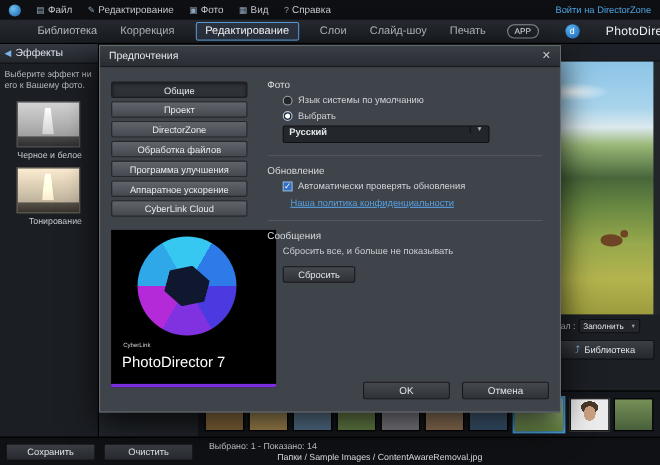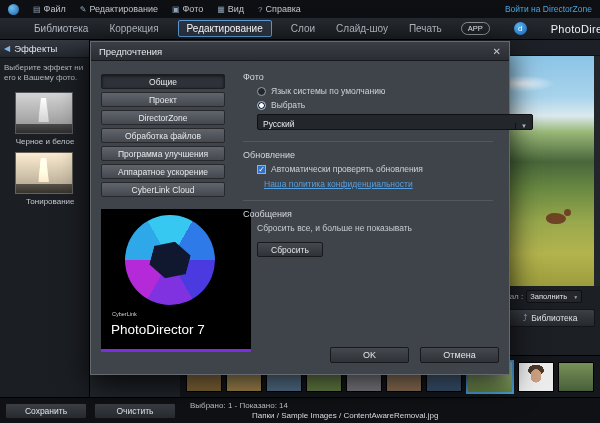--- a/index.html
+++ b/index.html
@@ -125,22 +125,22 @@
                clip-path:polygon(50% 0,100% 25%,100% 75%,50% 100%,0 75%,0 25%); }
   .logo-cyber { position:absolute; left:11px; bottom:32px; font-size:5.5px; color:#cfd3d8; }
   .logo-name { position:absolute; left:10px; bottom:12px; font-size:13.5px; color:#ffffff; }
   .dlg-content { position:absolute; left:152px; top:8px; width:250px; font-size:8.5px; }
   .sec-title { font-size:9px; color:#d5d9dd; margin:3px 0 4px; }
   .section { border-top:1px solid #54585e; margin-top:11px; padding-top:5px; }
   .radio-row { display:flex; align-items:center; gap:5px; margin:4px 0 4px 14px; color:#cfd3d8; }
   .radio { width:9px; height:9px; border-radius:50%; border:1px solid #9aa0a8; background:#23262b; flex:0 0 auto; }
   .radio.sel { border-color:#a8c6e8;
                background:radial-gradient(circle at 50% 50%, #ffffff 0 2px, #23262b 2.6px); }
-  .select { margin:4px 0 6px 14px; width:276px; height:16px; background:#23262b; border:1px solid #0f1114;
-            border-radius:2px; display:flex; align-items:flex-end; padding:0 5px; color:#e5e8eb; }
+  .select { margin:4px 0 6px 14px; width:188px; height:16px; background:#23262b; border:1px solid #0f1114;
+            border-radius:2px; display:flex; align-items:flex-start; padding:0 5px; color:#e5e8eb;font-weight:bold; }
   .select .arr { margin-left:auto; border-left:1px solid #0f1114; padding-left:5px; font-size:6px; color:#aab2ba; }
   .check-row { display:flex; align-items:center; gap:5px; margin:3px 0 3px 14px; color:#cfd3d8; }
   .checkbox { width:9px; height:9px; background:#2f6fc4; border:1px solid #9ab0c4; color:#fff; font-size:8px;
               line-height:8px; text-align:center; flex:0 0 auto; }
   .dlg-link { margin:2px 0 0 21px; color:#56a0e0; text-decoration:underline; display:inline-block; }
   .msg-text { margin-left:14px; color:#c8ccd2; }
   .reset-btn { margin:9px 12px 0 14px; width:66px; height:15px; background:linear-gradient(#45494f,#2f3237);
                border:1px solid #17191d; border-radius:2px; color:#e2e5e9; font-size:8.5px;
                display:flex; align-items:center; justify-content:center; }
   .dlg-actions { position:absolute; right:10px; bottom:11px; display:flex; gap:11px; }

